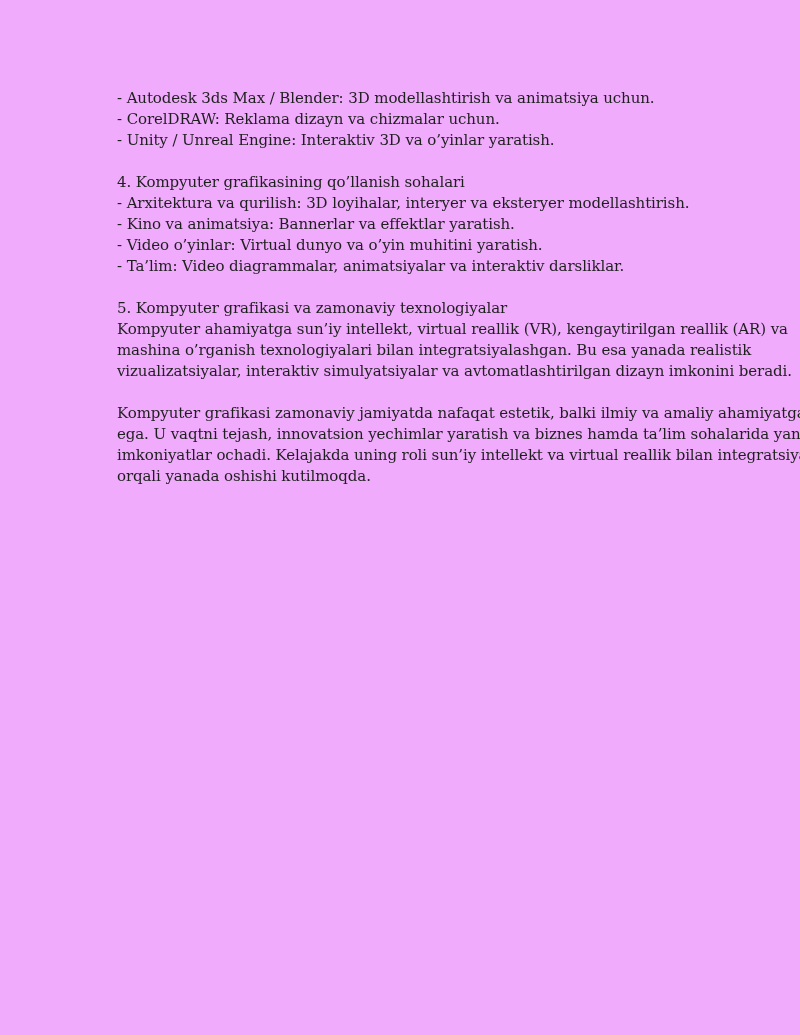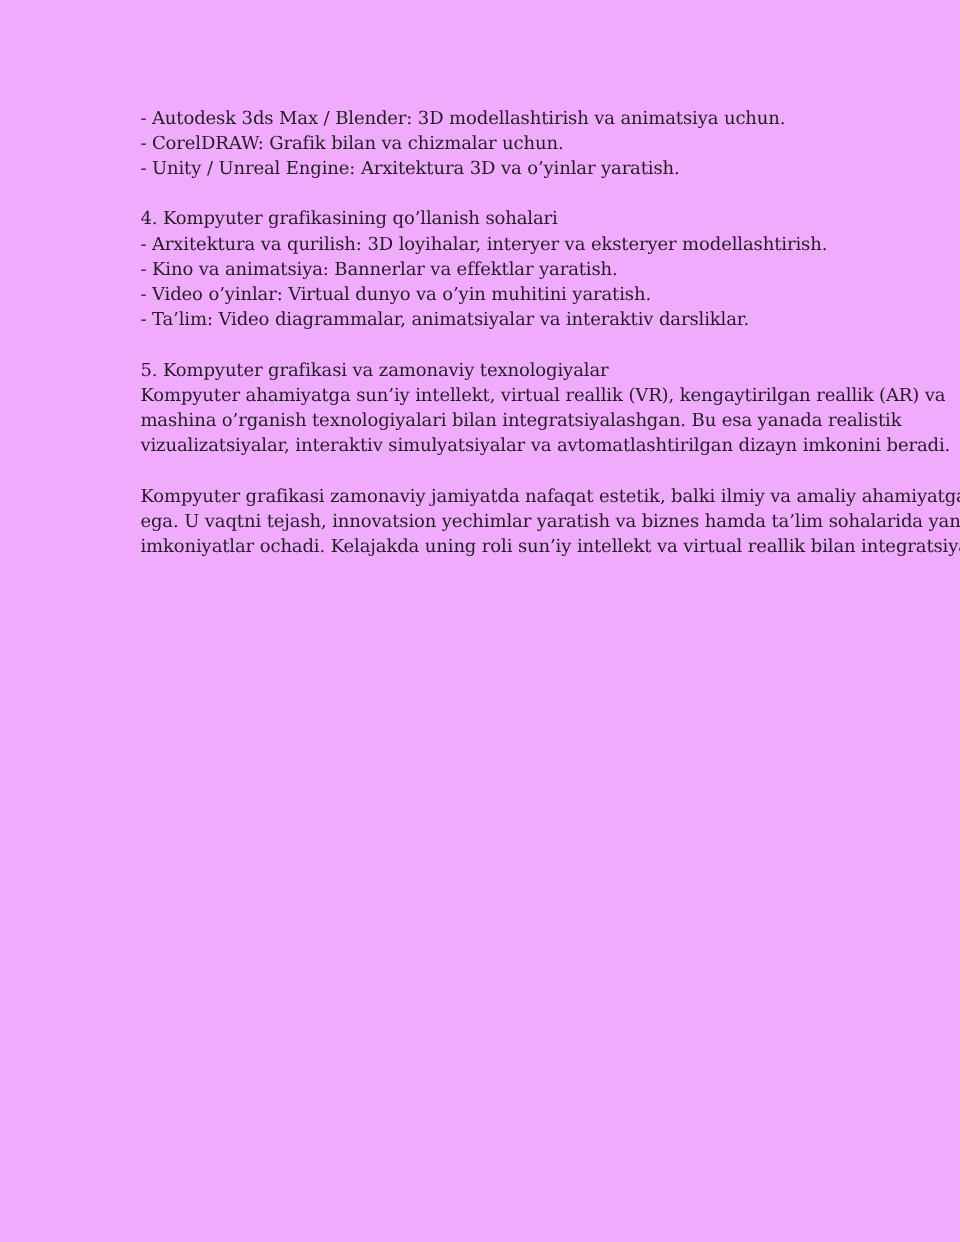--- a/index.html
+++ b/index.html
@@ -34,22 +34,22 @@
   }
 </style>
 </head>
 <body>
 
 <div class="page">
   <div class="content">
 
     <div class="block">
       <div class="line">- Autodesk 3ds Max / Blender: 3D modellashtirish va animatsiya uchun.</div>
-      <div class="line">- CorelDRAW: Grafik bilan va chizmalar uchun.</div>
-      <div class="line">- Unity / Unreal Engine: Arxitektura 3D va o’yinlar yaratish.</div>
+      <div class="line">- CorelDRAW: Reklama dizayn va chizmalar uchun.</div>
+      <div class="line">- Unity / Unreal Engine: Interaktiv 3D va o’yinlar yaratish.</div>
     </div>
 
     <div class="block">
       <div class="line">4. Kompyuter grafikasining qo’llanish sohalari</div>
       <div class="line">- Arxitektura va qurilish: 3D loyihalar, interyer va eksteryer modellashtirish.</div>
       <div class="line">- Kino va animatsiya: Bannerlar va effektlar yaratish.</div>
       <div class="line">- Video o’yinlar: Virtual dunyo va o’yin muhitini yaratish.</div>
       <div class="line">- Ta’lim: Video diagrammalar, animatsiyalar va interaktiv darsliklar.</div>
     </div>
 
@@ -57,16 +57,17 @@
       <div class="line">5. Kompyuter grafikasi va zamonaviy texnologiyalar</div>
       <div class="line">Kompyuter ahamiyatga sun’iy intellekt, virtual reallik (VR), kengaytirilgan reallik (AR) va</div>
       <div class="line">mashina o’rganish texnologiyalari bilan integratsiyalashgan. Bu esa yanada realistik</div>
       <div class="line">vizualizatsiyalar, interaktiv simulyatsiyalar va avtomatlashtirilgan dizayn imkonini beradi.</div>
     </div>
 
     <div class="block">
       <div class="line">Kompyuter grafikasi zamonaviy jamiyatda nafaqat estetik, balki ilmiy va amaliy ahamiyatga</div>
       <div class="line">ega. U vaqtni tejash, innovatsion yechimlar yaratish va biznes hamda ta’lim sohalarida yangi</div>
       <div class="line">imkoniyatlar ochadi. Kelajakda uning roli sun’iy intellekt va virtual reallik bilan integratsiyasi</div>
+      <div class="line">orqali yanada oshishi kutilmoqda.</div>
     </div>
 
   </div>
 </div>
 
 </body></html>

